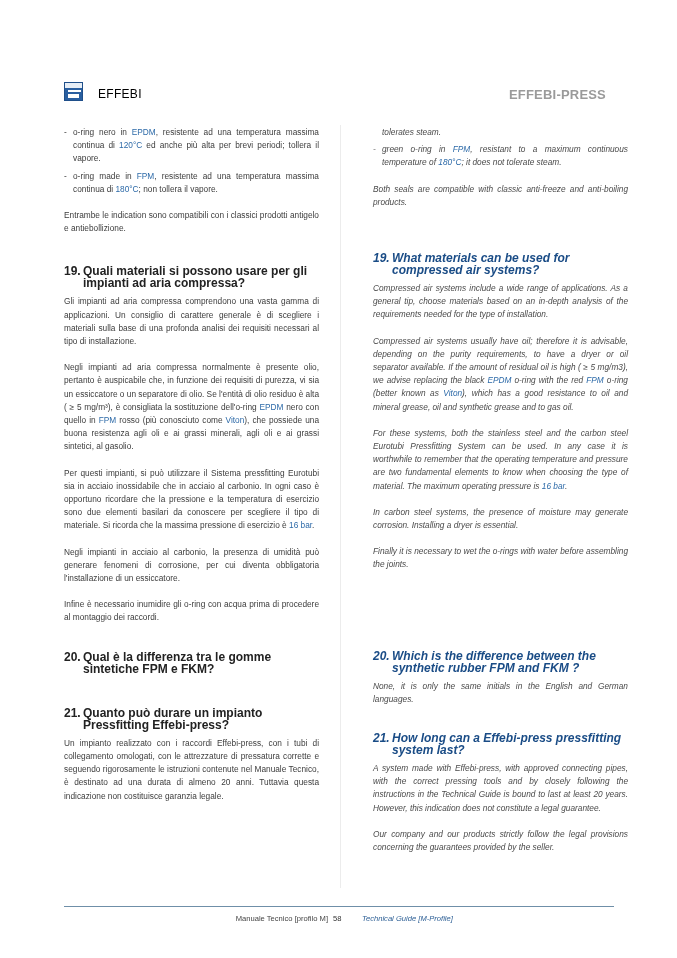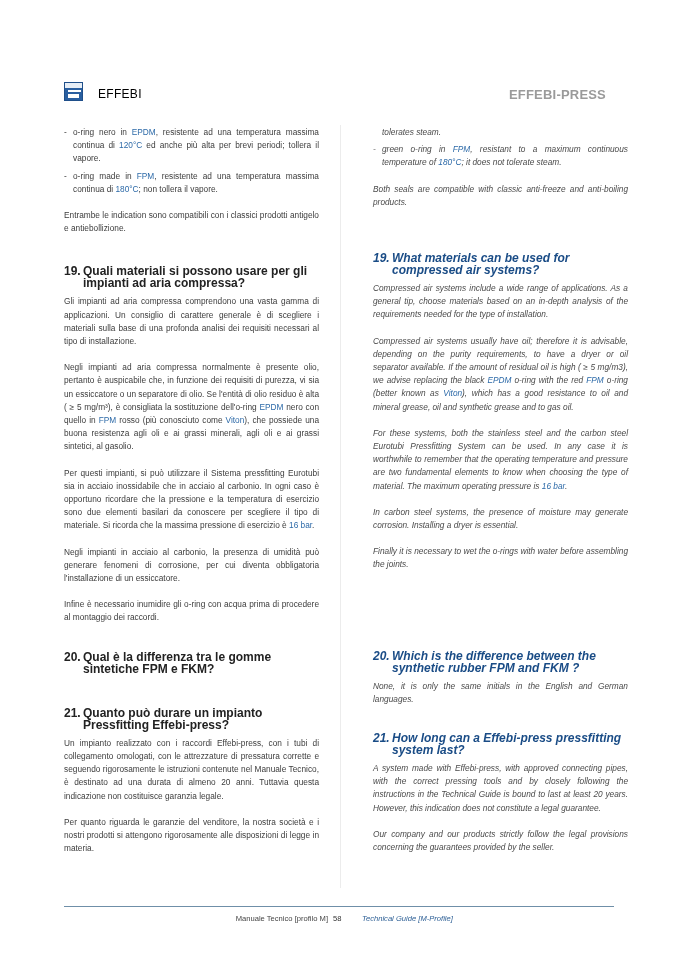--- a/index.html
+++ b/index.html
@@ -85,21 +85,20 @@
     <span class="qt">Qual è la differenza tra le gomme sintetiche FPM e FKM?</span>
   </div>
   <div class="gap-lg"></div>
 
   <div class="q">
     <span class="num">21.</span>
     <span class="qt">Quanto può durare un impianto Pressfitting Effebi-press?</span>
   </div>
   <p class="p">Un impianto realizzato con i raccordi Effebi-press, con i tubi di collegamento omologati, con le attrezzature di pressatura corrette e seguendo rigorosamente le istruzioni contenute nel Manuale Tecnico, è destinato ad una durata di almeno 20 anni. Tuttavia questa indicazione non costituisce garanzia legale.</p>
   <div class="gap"></div>
-  <p class="p">Per quanto riguarda le garanzie del venditore, la nostra società e i nostri prodotti si attengono rigorosamente alle disposizioni di legge in materia.</p>
 </div>
 
 <div class="col col-right">
   <p class="p" style="padding-left:9px;margin-bottom:4px">tolerates steam.</p>
   <p class="bullet">
     <span class="dash">-</span><span>green o-ring in </span><span class="hl">FPM</span><span>, resistant to a maximum continuous temperature of </span><span class="hl">180°C</span><span>; it does not tolerate steam.</span>
   </p>
   <div class="gap" style="height:9px"></div>
   <p class="p">Both seals are compatible with classic anti-freeze and anti-boiling products.</p>
   <div class="gap-lg" style="height:43px"></div>

